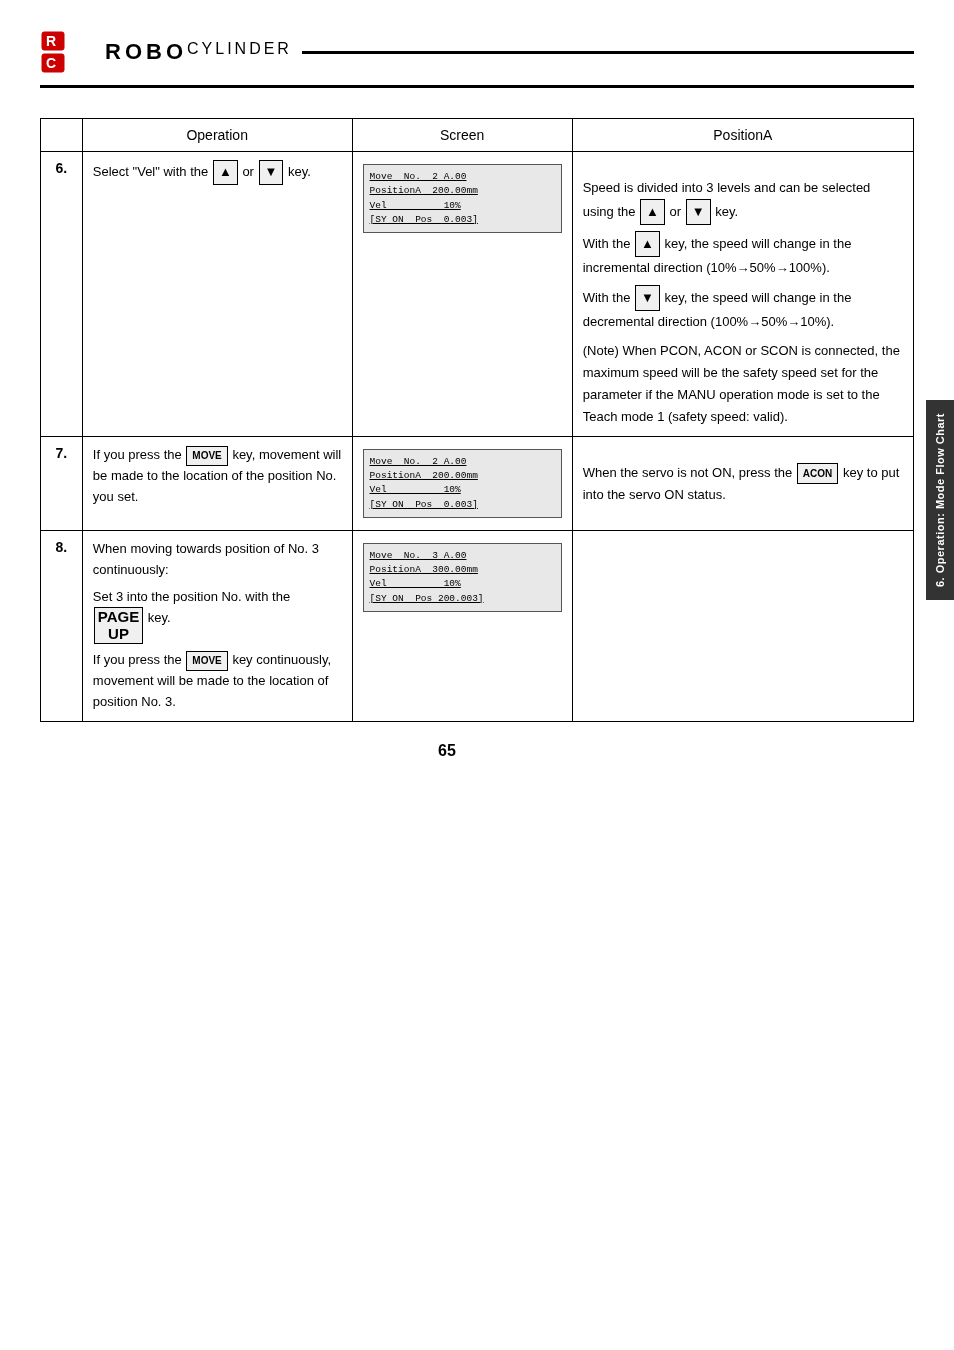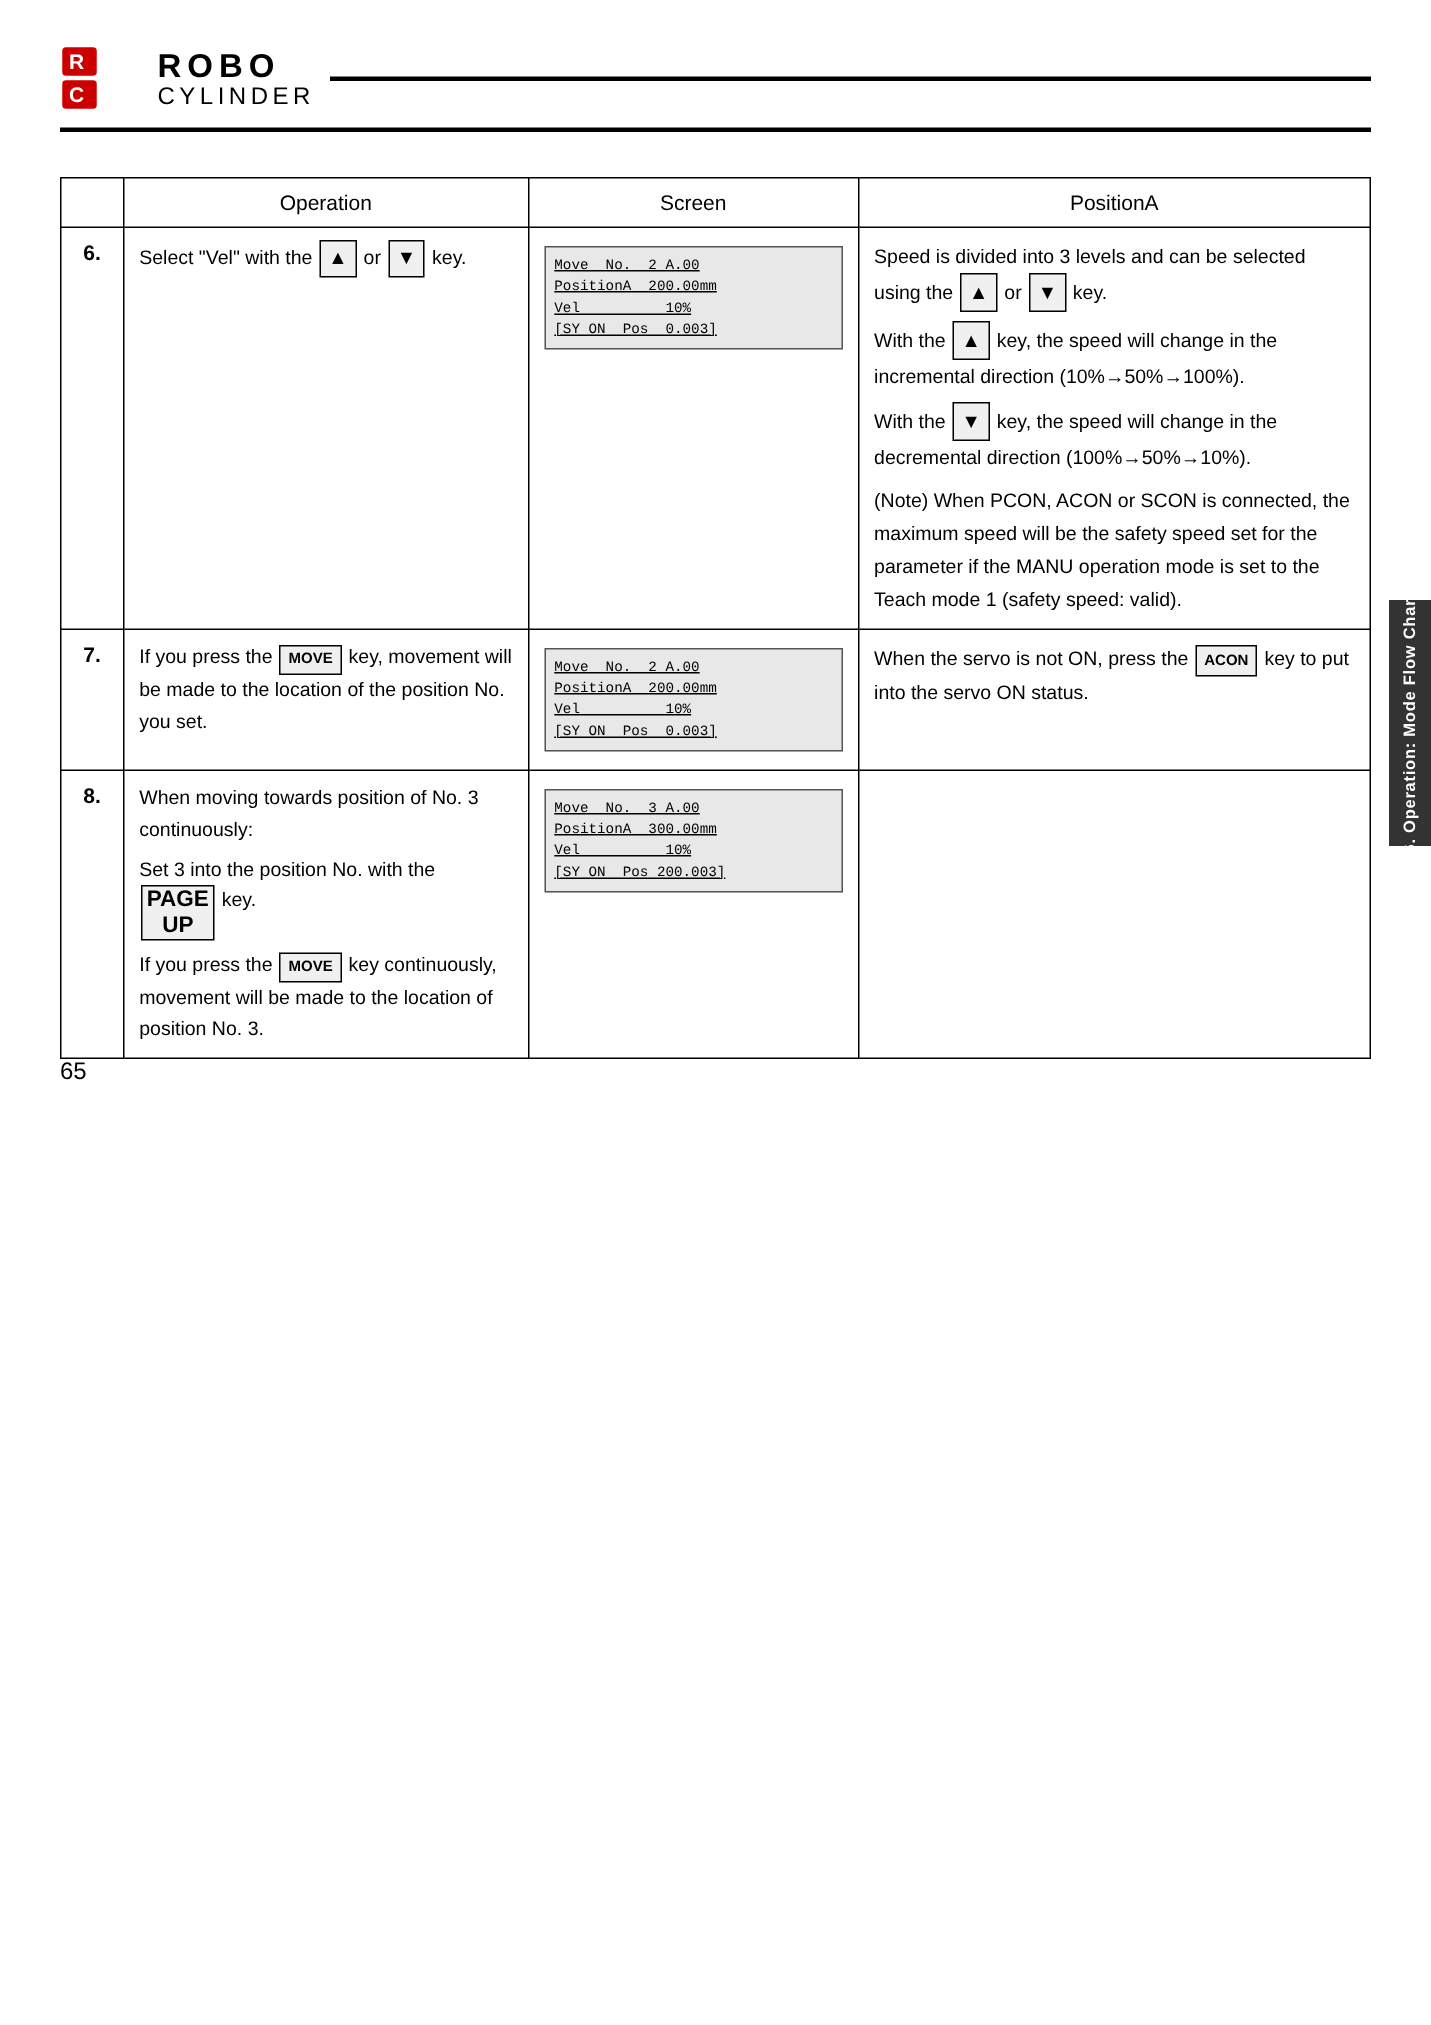--- a/index.html
+++ b/index.html
@@ -27,21 +27,21 @@
       padding-bottom: 10px;
     }
     .logo-icon {
       width: 55px;
       height: 45px;
       margin-right: 10px;
       display: inline-block;
     }
     .logo-text {
       display: flex;
-      flex-direction: column;
+      flex-direction: row;
       line-height: 1.1;
     }
     .logo-robo {
       font-size: 22px;
       font-weight: 900;
       letter-spacing: 4px;
       color: #000;
     }
     .logo-cylinder {
       font-size: 16px;
@@ -130,23 +130,24 @@
       padding: 5px 6px;
       line-height: 1.5;
       white-space: pre;
       color: #000;
       margin: 4px 0;
       text-decoration: underline;
     }
 
     
     .page-number {
-      text-align: left;
+      text-align: center;
+      margin-top: 20px;
       font-size: 16px;
-      font-weight: normal;
+      font-weight: bold;
       padding-right: 60px;
     }
 
     
     .side-tab-container {
       position: absolute;
       right: 0;
       top: 400px;
       bottom: 200px;
       width: 28px;
@@ -165,20 +166,21 @@
       letter-spacing: 0.5px;
     }
 
     .operation-text {
       font-size: 13px;
       line-height: 1.6;
     }
     .reference-text {
       font-size: 13px;
       line-height: 1.7;
+      margin-top: 17px;
     }
 
     p { margin-bottom: 6px; }
     p:last-child { margin-bottom: 0; }
   </style>
 </head>
 <body>
 
 <div class="page-container">
 

